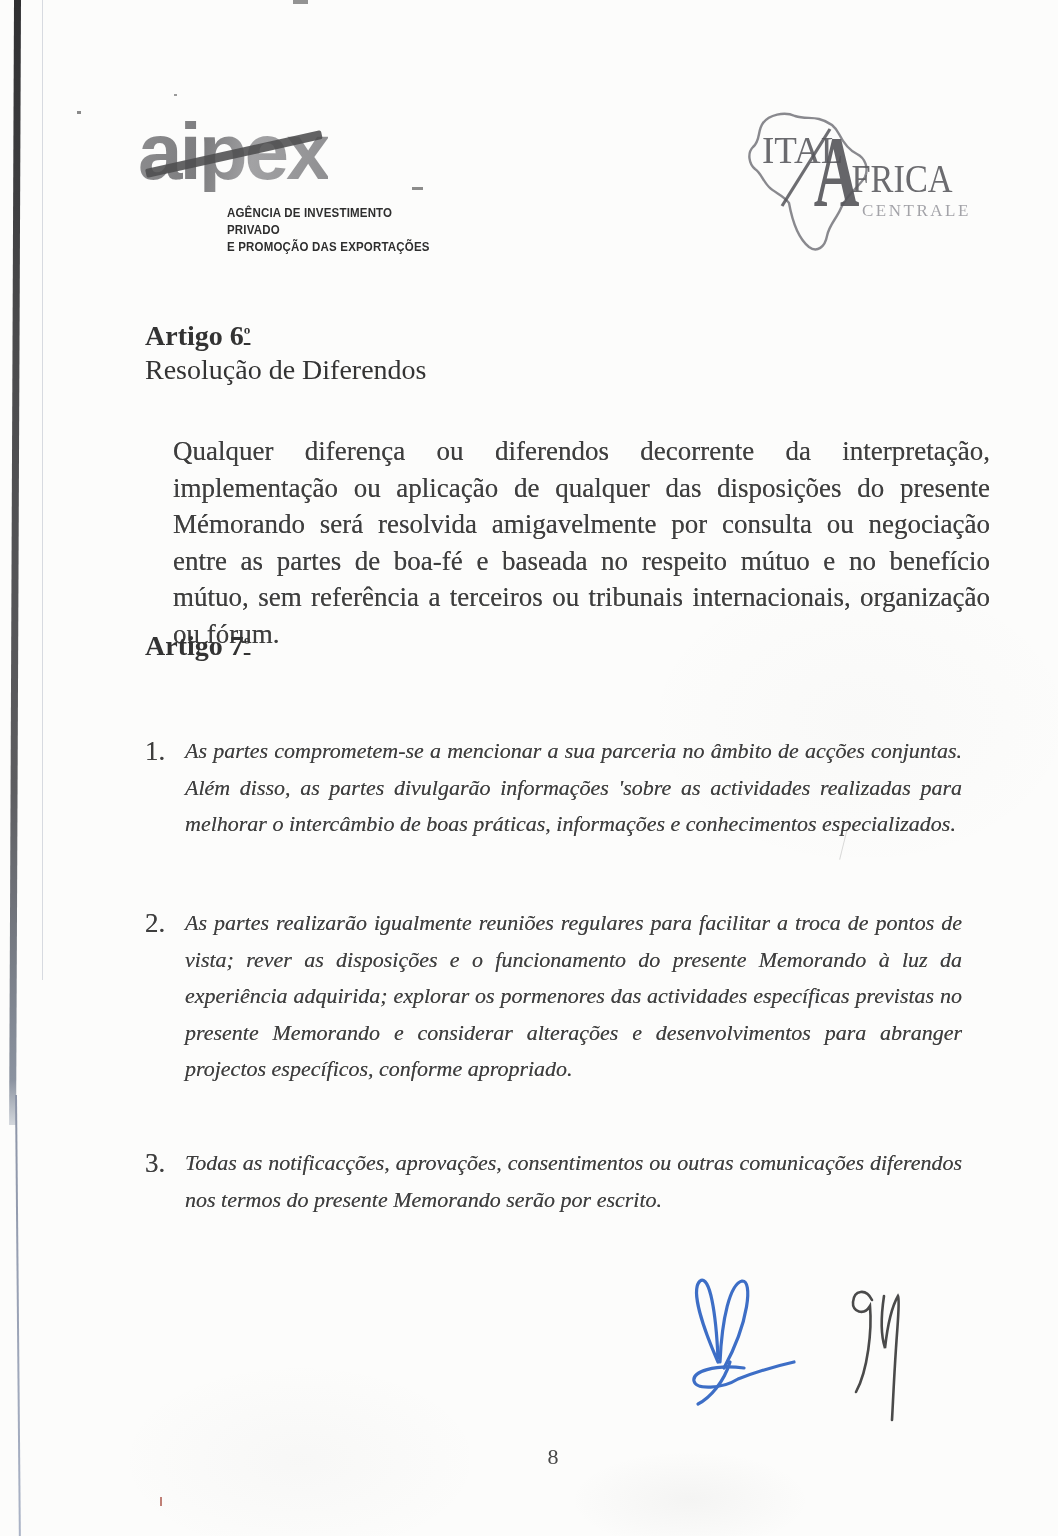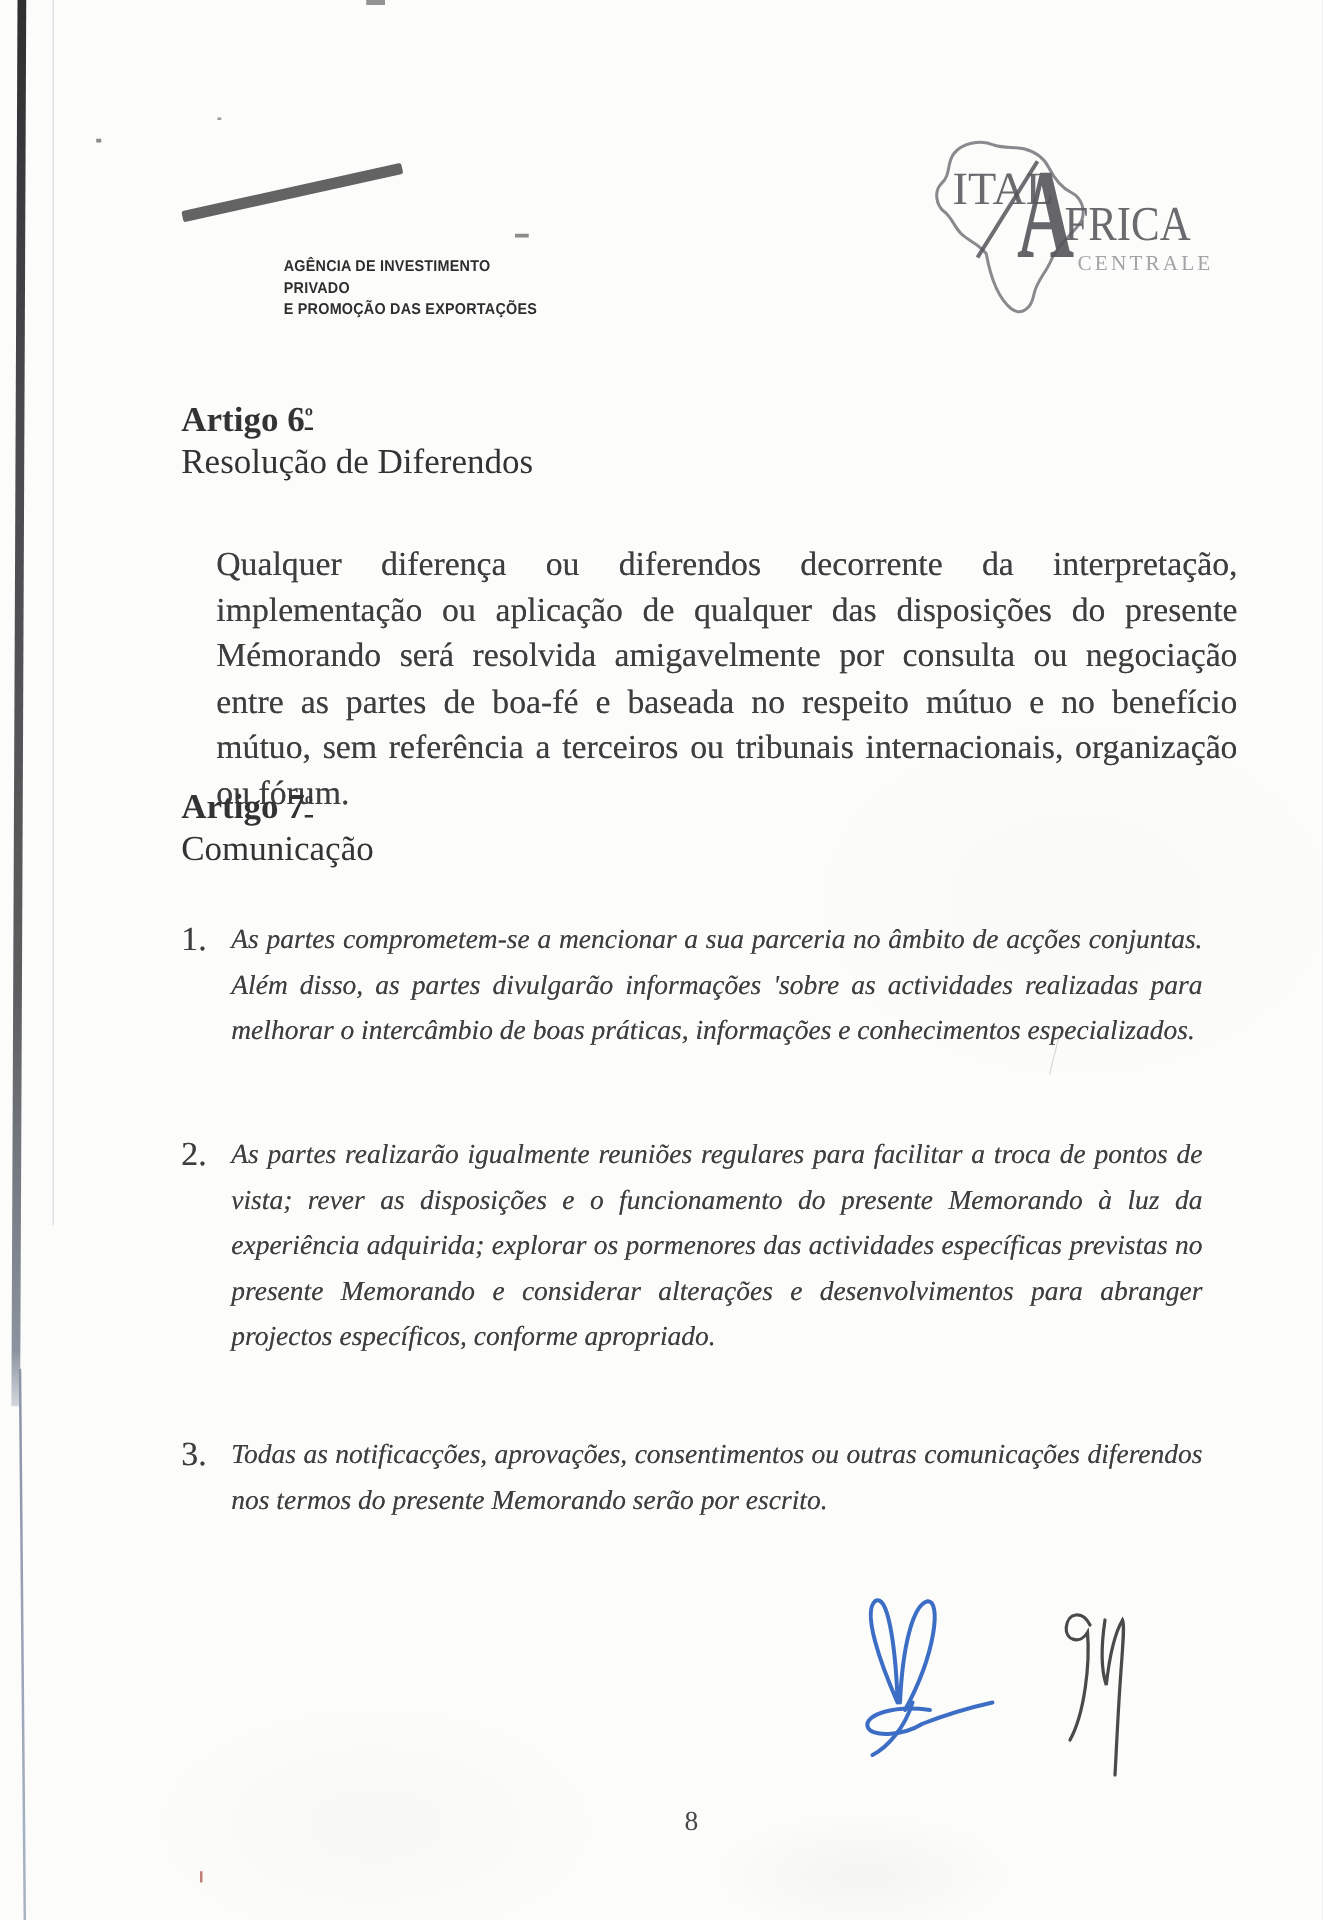--- a/index.html
+++ b/index.html
@@ -85,20 +85,21 @@
   <div class="edge-thin"></div>
   <div class="edge-faint"></div>
   <div class="top-mark"></div>
   <div class="speck-a"></div>
   <div class="speck-b"></div>
   <div class="speck-c"></div>
   <div class="speck-d"></div>
   <div class="speck-e"></div>
 
   <div class="aipex">
+    <div class="aipex-word">aipex</div>
     <div class="aipex-slash"></div>
     <div class="aipex-tag">
       <div>AGÊNCIA DE INVESTIMENTO PRIVADO</div>
       <div>E PROMOÇÃO DAS EXPORTAÇÕES</div>
     </div>
   </div>
 
   <div class="italafrica">
     <svg width="255" height="160" viewBox="0 0 255 160">
       <path d="M 57,10 C 46,5 31,9 25,17 C 19,25 23,34 15,41 C 9,47 11,58 17,63 C 23,67 25,75 31,81 C 37,87 45,89 51,97 C 55,119 61,133 71,141 C 79,147 87,141 89,130 C 91,119 99,112 103,102 C 109,88 121,81 127,71 C 131,62 127,52 119,48 C 111,44 105,36 101,28 C 97,20 89,15 81,13 C 73,11 66,13 57,10 Z" fill="none" stroke="#74747a" stroke-width="2.4" opacity="0.85"></path>
@@ -112,21 +113,20 @@
 
   <div class="heading" style="top:318px">
     <div class="t1"><span>Artigo 6</span><span class="ord">º</span></div>
     <div class="t2">Resolução de Diferendos</div>
   </div>
 
   <p class="body-par" style="top:406px">Qualquer diferença ou diferendos decorrente da interpretação, implementação ou aplicação de qualquer das disposições do presente Mémorando será resolvida amigavelmente por consulta ou negociação entre as partes de boa-fé e baseada no respeito mútuo e no benefício mútuo, sem referência a terceiros ou tribunais internacionais, organização ou fórum.</p>
 
   <div class="heading" style="top:628px">
     <div class="t1"><span>Artigo 7</span><span class="ord">º</span></div>
-    <div class="t2">Comunicação</div>
   </div>
 
   <div class="list-item" style="top:733px">
     <div class="list-num">1.</div>
     <div class="list-txt">As partes comprometem-se a mencionar a sua parceria no âmbito de acções conjuntas. Além disso, as partes divulgarão informações 'sobre as actividades realizadas para melhorar o intercâmbio de boas práticas, informações e conhecimentos especializados.</div>
   </div>
 
   <div class="list-item" style="top:905px">
     <div class="list-num">2.</div>
     <div class="list-txt">As partes realizarão igualmente reuniões regulares para facilitar a troca de pontos de vista; rever as disposições e o funcionamento do presente Memorando à luz da experiência adquirida; explorar os pormenores das actividades específicas previstas no presente Memorando e considerar alterações e desenvolvimentos para abranger projectos específicos, conforme apropriado.</div>

